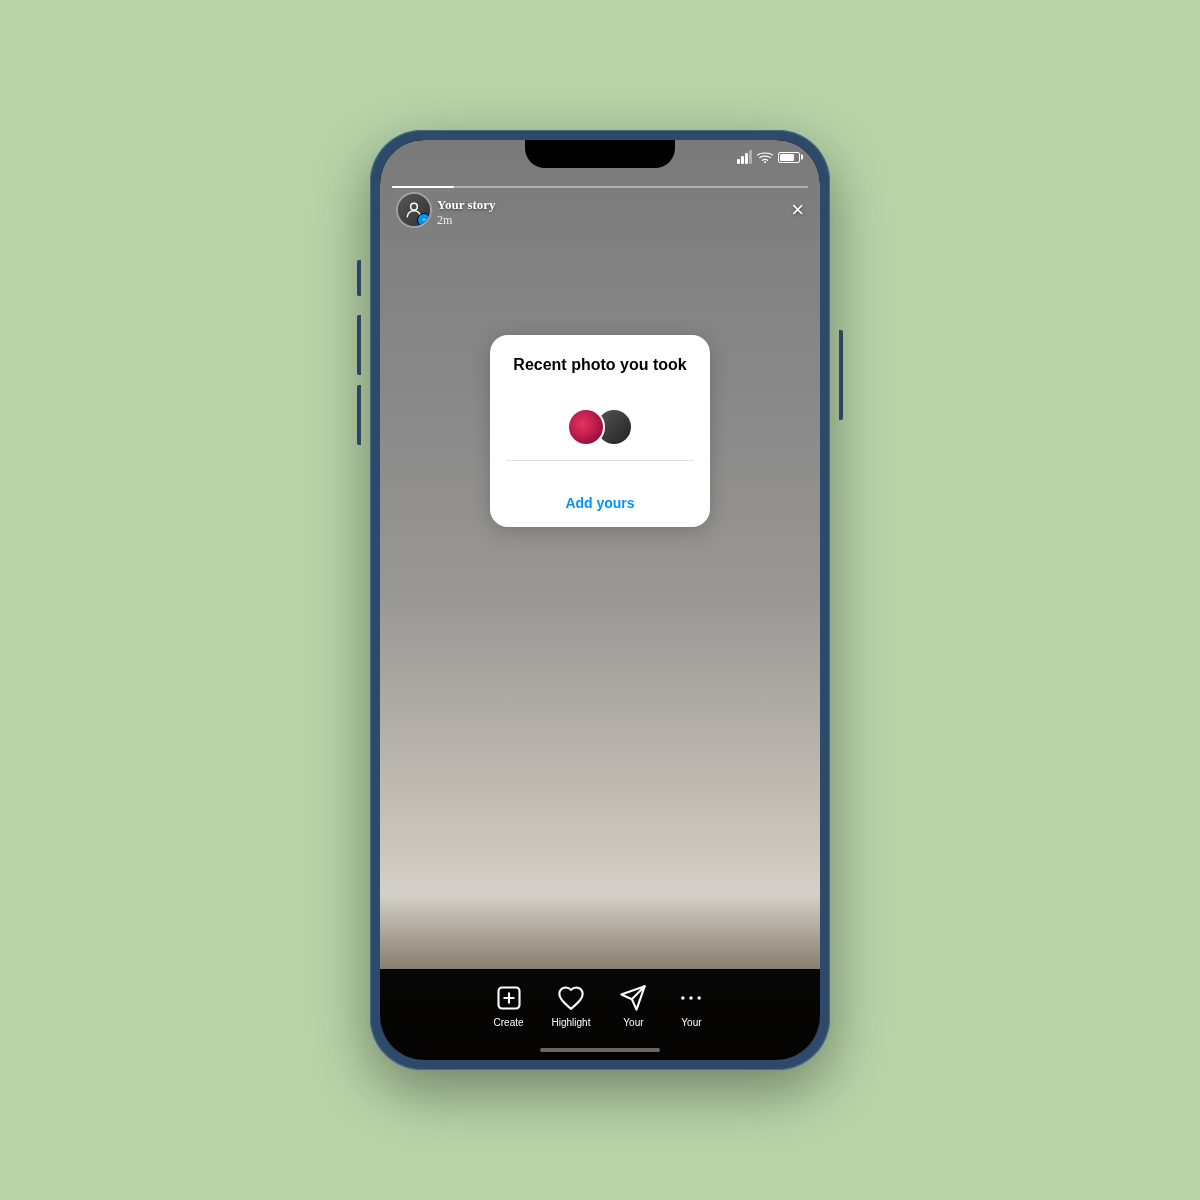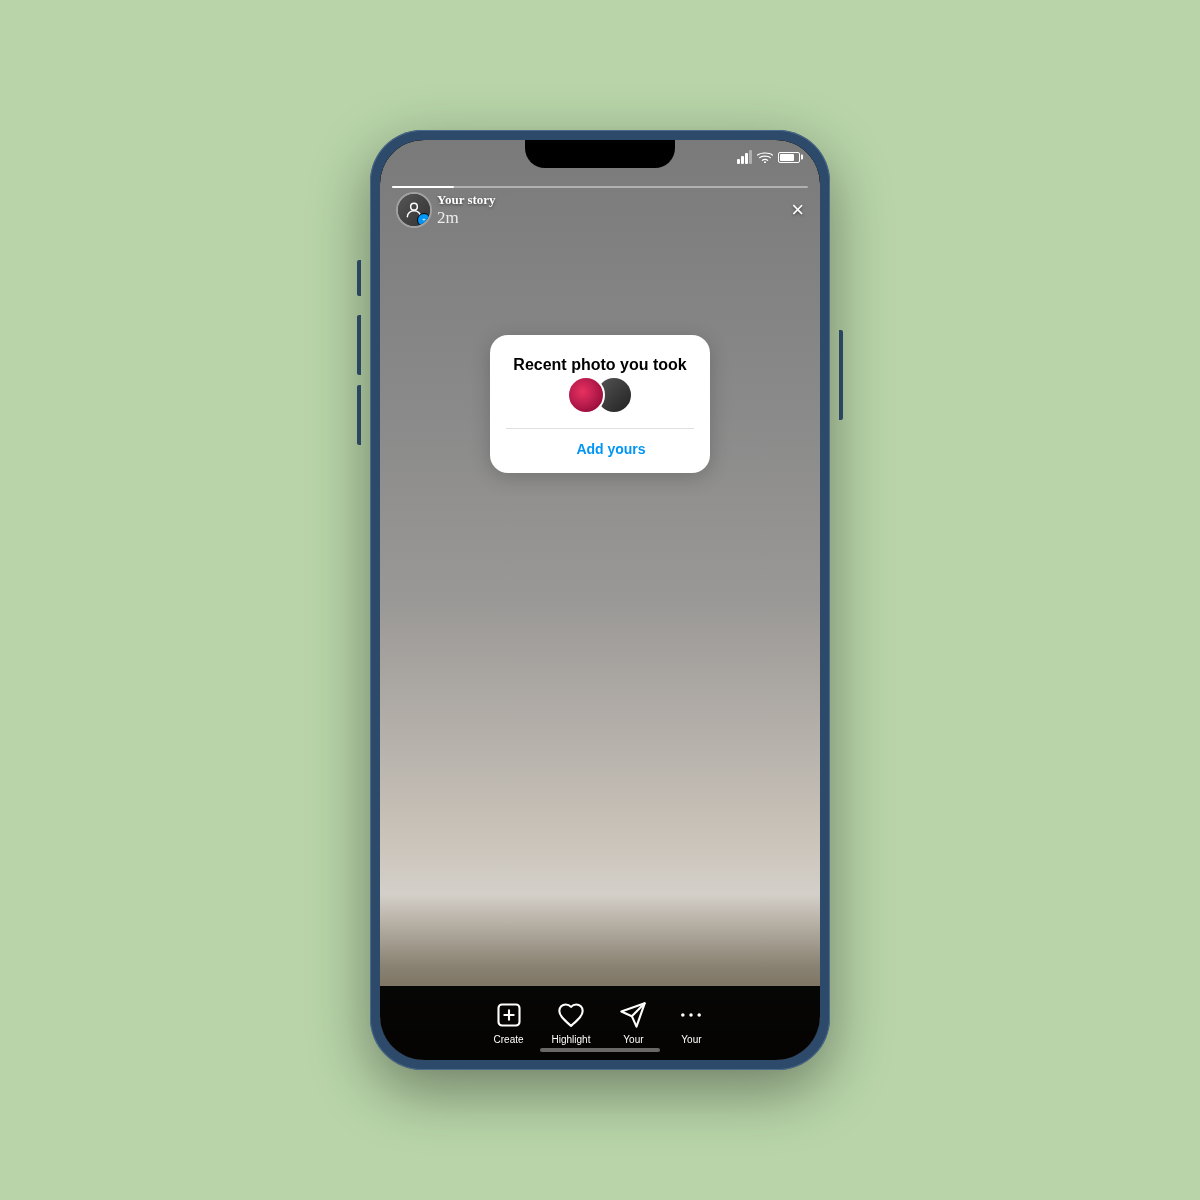--- a/index.html
+++ b/index.html
@@ -252,21 +252,21 @@
 
     .story-username {
       color: white;
       font-size: 13px;
       font-weight: 600;
       text-shadow: 0 1px 3px rgba(0,0,0,0.5);
     }
 
     .story-time {
       color: rgba(255,255,255,0.85);
-      font-size: 17px;
+      font-size: 12px;
     }
 
     .story-close {
       color: white;
       font-size: 22px;
       cursor: pointer;
       text-shadow: 0 1px 3px rgba(0,0,0,0.5);
     }
 
     
@@ -282,21 +282,21 @@
       z-index: 15;
       box-shadow: 0 4px 20px rgba(0,0,0,0.2);
       text-align: center;
     }
 
     .popup-title {
       font-size: 16px;
       font-weight: 600;
       color: #000;
       line-height: 1.3;
-      margin-bottom: 0;
+      margin-bottom: 32px;
     }
 
     .popup-photos {
       display: flex;
       align-items: center;
       justify-content: center;
       gap: -8px;
       margin-bottom: 14px;
     }
 
@@ -336,34 +336,35 @@
     }
 
     .add-yours-btn {
       display: flex;
       justify-content: center;
       gap: 6px;
       color: #0095f6;
       font-size: 14px;
       font-weight: 600;
       cursor: pointer;
+      flex-direction: column;
     }
 
     .camera-icon-small {
       width: 16px;
       height: 16px;
     }
 
     
     .bottom-bar {
       position: absolute;
       bottom: 0;
       left: 0;
       right: 0;
-      height: 74px;
+      height: 91px;
       background: rgba(0,0,0,0.95);
       z-index: 10;
       display: flex;
       flex-direction: column;
       align-items: center;
     }
 
     .bottom-actions {
       display: flex;
       align-items: flex-start;

